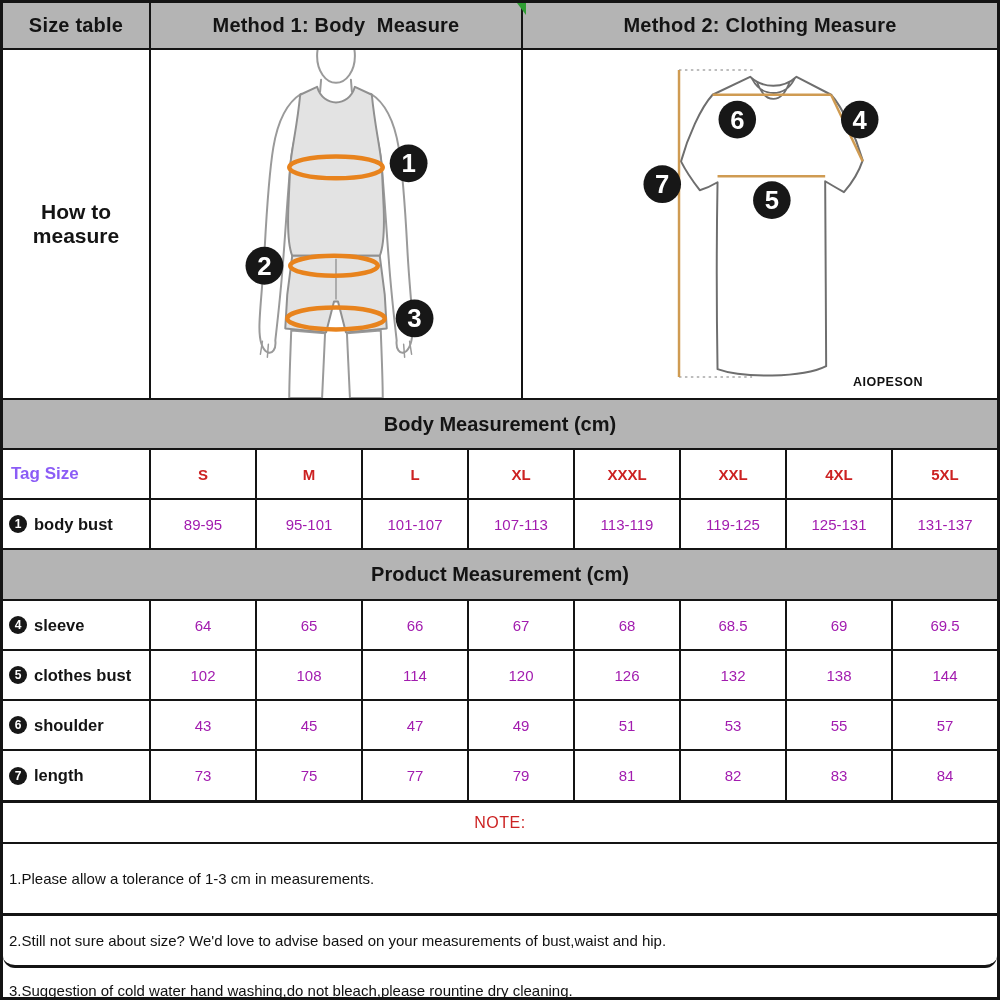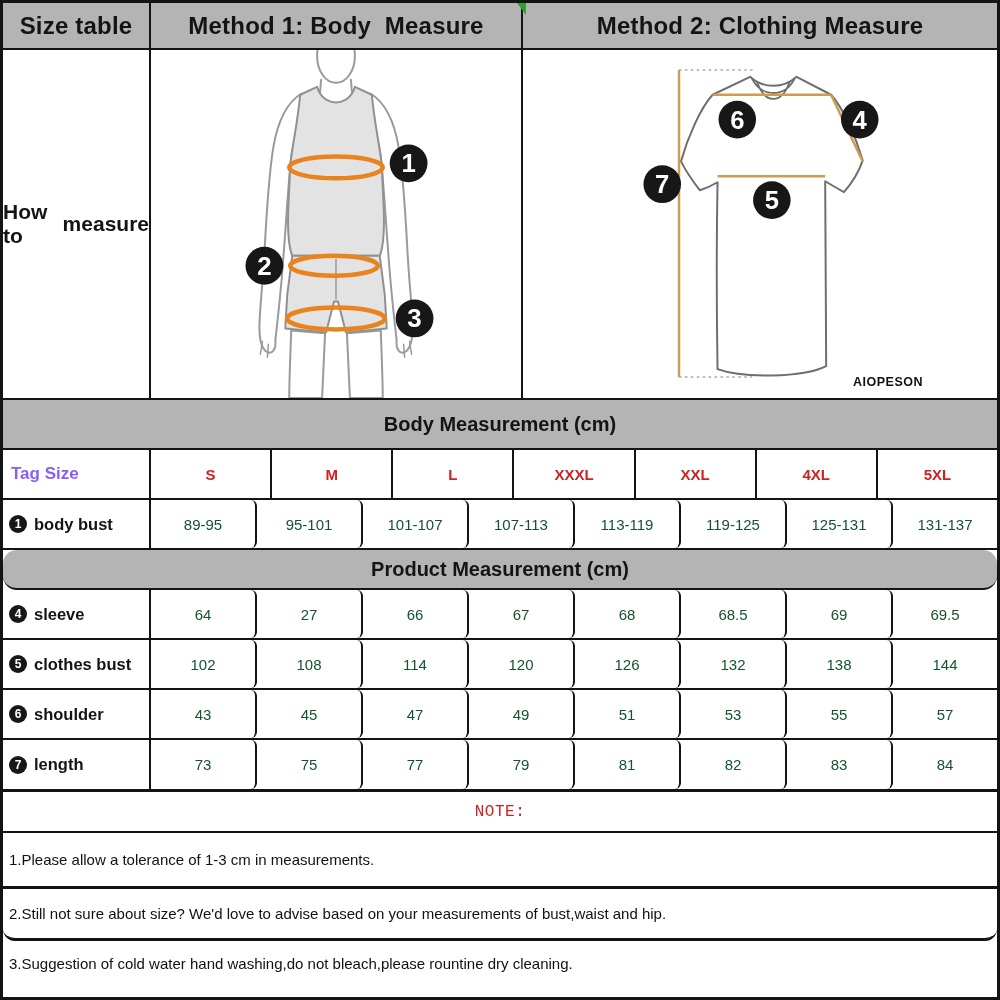--- a/index.html
+++ b/index.html
@@ -20,46 +20,46 @@
   .row { display:flex; flex-shrink:0; border-bottom:2px solid #141414; }
 
   .cell { border-right:2px solid #141414; display:flex; align-items:center; justify-content:center; }
   .cell.last { border-right:none; }
 
   .c-label { width:148px; flex-shrink:0; }
   .c-m1 { width:372px; flex-shrink:0; }
   .c-m2 { flex:1; }
 
   .gray { background:#b4b4b4; }
-  .hdr { font-weight:bold; font-size:24px; white-space:pre; letter-spacing:0.2px; }
+  .hdr { font-weight:bold; font-size:20px; white-space:pre; letter-spacing:0.2px; }
 
   
   .r-top { height:47px; }
   .r-illus { height:350px; }
   .r-banner1 { height:50px; }
   .r-tag { height:50px; }
   .r-bust { height:50px; }
-  .r-banner2 { height:40px;border-radius:14px; }
+  .r-banner2 { height:51px; }
   .r-data { height:50px; }
   .r-len { height:52px; border-bottom-width:3px; }
-  .r-notetitle { height:41px;font-family:Liberation Mono, monospace; }
-  .r-n1 { height:56px; border-bottom-width:3px; }
+  .r-notetitle { height:41px; }
+  .r-n1 { height:72px; border-bottom-width:3px; }
   .r-n2 { height:52px; border-bottom-width:3px;border-radius:12px; }
   .r-n3 { height:45px; border-bottom:none; }
 
-  .how { flex-direction:row; font-weight:bold; font-size:21px; gap:0; background:#fff; }
+  .how { flex-direction:column; font-weight:bold; font-size:21px; gap:0; background:#fff; }
 
   .illus { position:relative; background:#fff; padding:0; overflow:hidden; }
   .illus svg { display:block; width:100%; height:100%; }
 
   .banner-cell { flex:1; border-right:none; font-weight:bold; font-size:20px; }
 
   .tag-label { justify-content:flex-start; padding-left:8px; color:#8b5cf6; font-weight:bold; font-size:17px; }
   .size-val { flex:1; color:#cc2222; font-weight:bold; font-size:15px; }
-  .val { flex:1; font-size:15px; color:#14532d;border-radius:6px; }
+  .val { flex:1; font-size:15px; color:#a21caf; }
 
   .lab { justify-content:flex-start; padding-left:6px; gap:7px; font-weight:bold; font-size:16.5px; background:#fff; }
   .mark {
     width:18px; height:18px; border-radius:50%;
     background:#171717; color:#fff;
     display:inline-flex; align-items:center; justify-content:center;
     font-size:12px; font-weight:bold; flex-shrink:0;
   }
 
   .note-title-cell { flex:1; border-right:none; color:#cc2222; font-size:16px; letter-spacing:0.5px; }
@@ -159,20 +159,21 @@
 
   <div class="row r-banner1 gray">
     <div class="cell banner-cell">Body Measurement (cm)</div>
   </div>
 
   <div class="row r-tag">
     <div class="cell c-label tag-label">Tag Size</div>
     <div class="cell size-val">S</div>
     <div class="cell size-val">M</div>
     <div class="cell size-val">L</div>
+    <div class="cell size-val">XL</div>
     <div class="cell size-val">XXXL</div>
     <div class="cell size-val">XXL</div>
     <div class="cell size-val">4XL</div>
     <div class="cell size-val last">5XL</div>
   </div>
 
   <div class="row r-bust">
     <div class="cell c-label lab">
       <span class="mark">1</span>
       <span>body bust</span>
@@ -190,21 +191,21 @@
   <div class="row r-banner2 gray">
     <div class="cell banner-cell">Product Measurement (cm)</div>
   </div>
 
   <div class="row r-data">
     <div class="cell c-label lab">
       <span class="mark">4</span>
       <span>sleeve</span>
     </div>
     <div class="cell val">64</div>
-    <div class="cell val">27</div>
+    <div class="cell val">65</div>
     <div class="cell val">66</div>
     <div class="cell val">67</div>
     <div class="cell val">68</div>
     <div class="cell val">68.5</div>
     <div class="cell val">69</div>
     <div class="cell val last">69.5</div>
   </div>
 
   <div class="row r-data">
     <div class="cell c-label lab">

